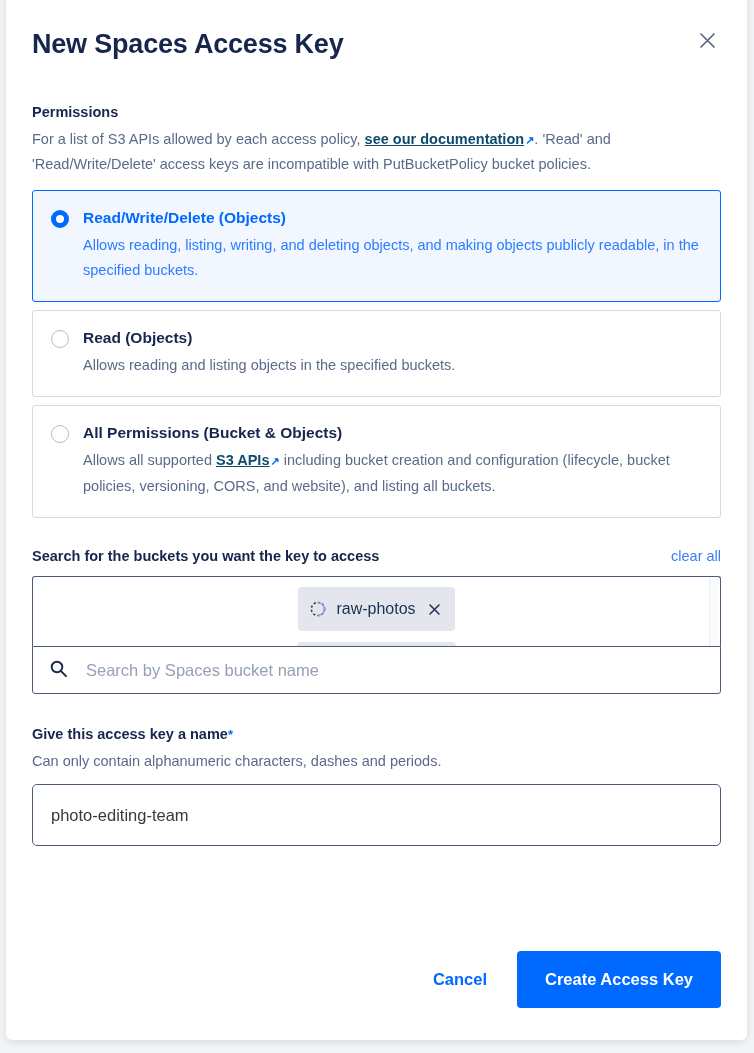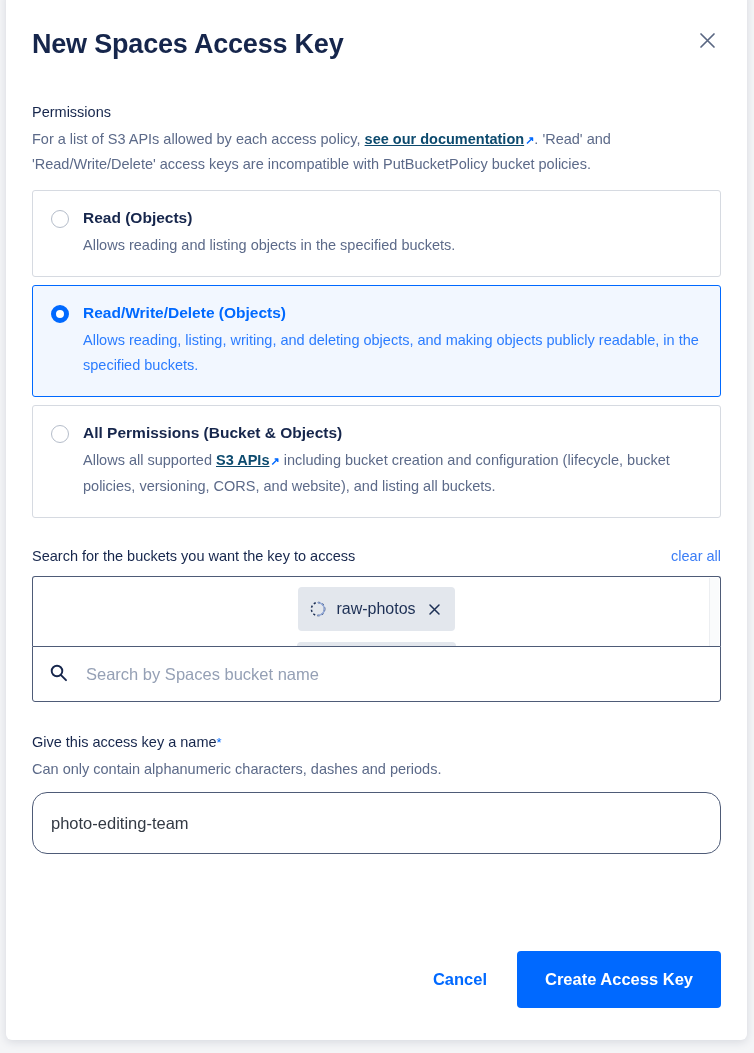--- a/index.html
+++ b/index.html
@@ -68,21 +68,21 @@
     cursor: pointer;
     background: none;
     border: none;
     padding: 0;
   }
   .close-btn svg { display: block; }
 
   
   .section-label {
     font-size: 14.5px;
-    font-weight: normal;
+    font-weight: bold;
     color: #16264c;
     margin: 0 0 5px 0;
     line-height: 20px;
   }
   .section-help {
     font-size: 14.5px;
     color: #5c6a89;
     line-height: 24px;
     margin: 0 0 14px 0;
   }
@@ -219,21 +219,21 @@
     bottom: 0px;
     background: #fafbfc;
     border-left: 1px solid #eceef1;
   }
 
   .search-row {
     display: flex;
     align-items: center;
     border: 1px solid #4e5b77;
     border-radius: 0 0 3px 3px;
-    height: 56px;
+    height: 48px;
     padding: 0 16px;
     box-sizing: border-box;
     background: #ffffff;
   }
   .search-icon { flex: 0 0 auto; margin-right: 16px; }
   .search-input {
     flex: 1 1 auto;
     border: none;
     outline: none;
     font-family: "Liberation Sans", sans-serif;
@@ -249,21 +249,21 @@
   .name-help {
     font-size: 14.5px;
     color: #5c6a89;
     line-height: 22px;
     margin: 4px 0 12px 0;
   }
   .name-input {
     width: 100%;
     height: 62px;
     border: 1px solid #4e5b77;
-    border-radius: 15px;
+    border-radius: 5px;
     padding: 0 18px;
     box-sizing: border-box;
     font-family: "Liberation Sans", sans-serif;
     font-size: 16.5px;
     color: #333a44;
     outline: none;
     background: #ffffff;
   }
 
   
@@ -320,33 +320,33 @@
     </div>
 
     <div>
       <div class="section-label">Permissions</div>
       <p class="section-help">
         <span>For a list of S3 APIs allowed by each access policy, </span><a class="link">see our documentation</a><span class="ext-arrow">↗</span><span>. 'Read' and 'Read/Write/Delete' access keys are incompatible with PutBucketPolicy bucket policies.</span>
       </p>
 
       <div class="options">
 
+        <div class="option-card selected">
+          <span class="radio"></span>
+          <div class="option-body">
+            <div class="option-title">Read/Write/Delete (Objects)</div>
+            <div class="option-desc">Allows reading, listing, writing, and deleting objects, and making objects publicly readable, in the specified buckets.</div>
+          </div>
+        </div>
+
         <div class="option-card">
           <span class="radio"></span>
           <div class="option-body">
             <div class="option-title">Read (Objects)</div>
             <div class="option-desc">Allows reading and listing objects in the specified buckets.</div>
-          </div>
-        </div>
-
-        <div class="option-card selected">
-          <span class="radio"></span>
-          <div class="option-body">
-            <div class="option-title">Read/Write/Delete (Objects)</div>
-            <div class="option-desc">Allows reading, listing, writing, and deleting objects, and making objects publicly readable, in the specified buckets.</div>
           </div>
         </div>
 
         <div class="option-card">
           <span class="radio"></span>
           <div class="option-body">
             <div class="option-title">All Permissions (Bucket &amp; Objects)</div>
             <div class="option-desc"><span>Allows all supported </span><a class="link">S3 APIs</a><span class="ext-arrow">↗</span><span> including bucket creation and configuration (lifecycle, bucket policies, versioning, CORS, and website), and listing all buckets.</span></div>
           </div>
         </div>

